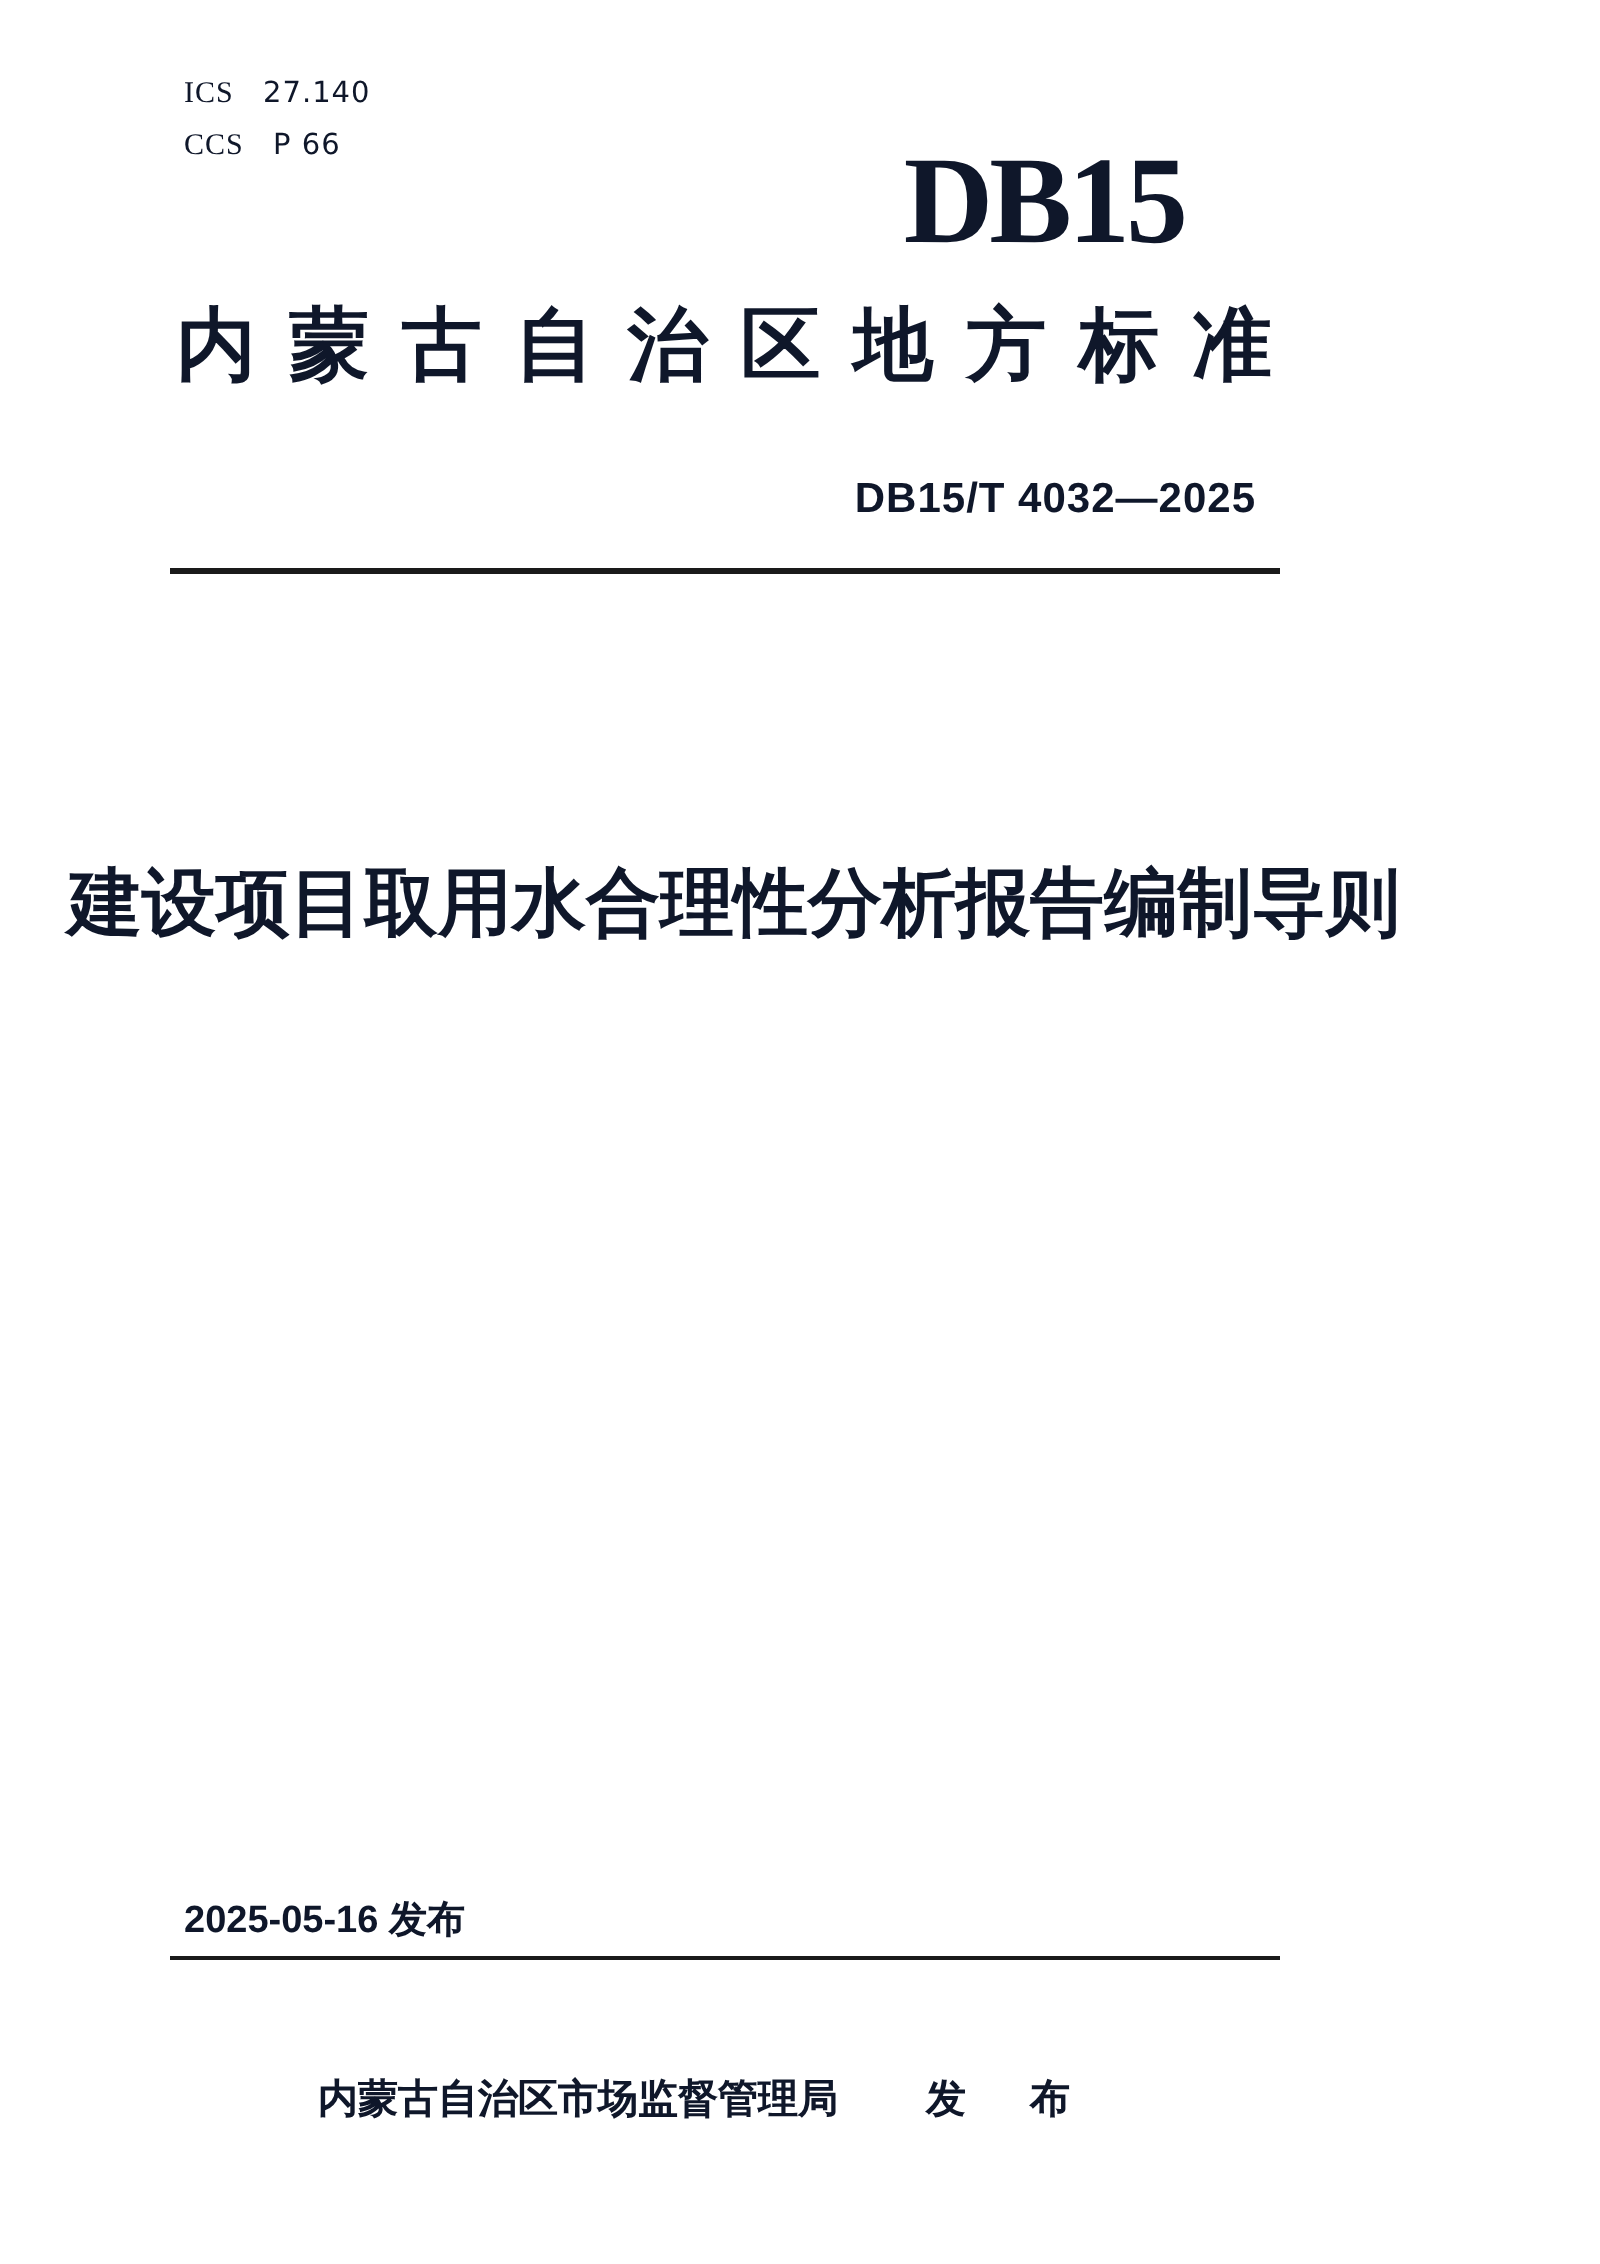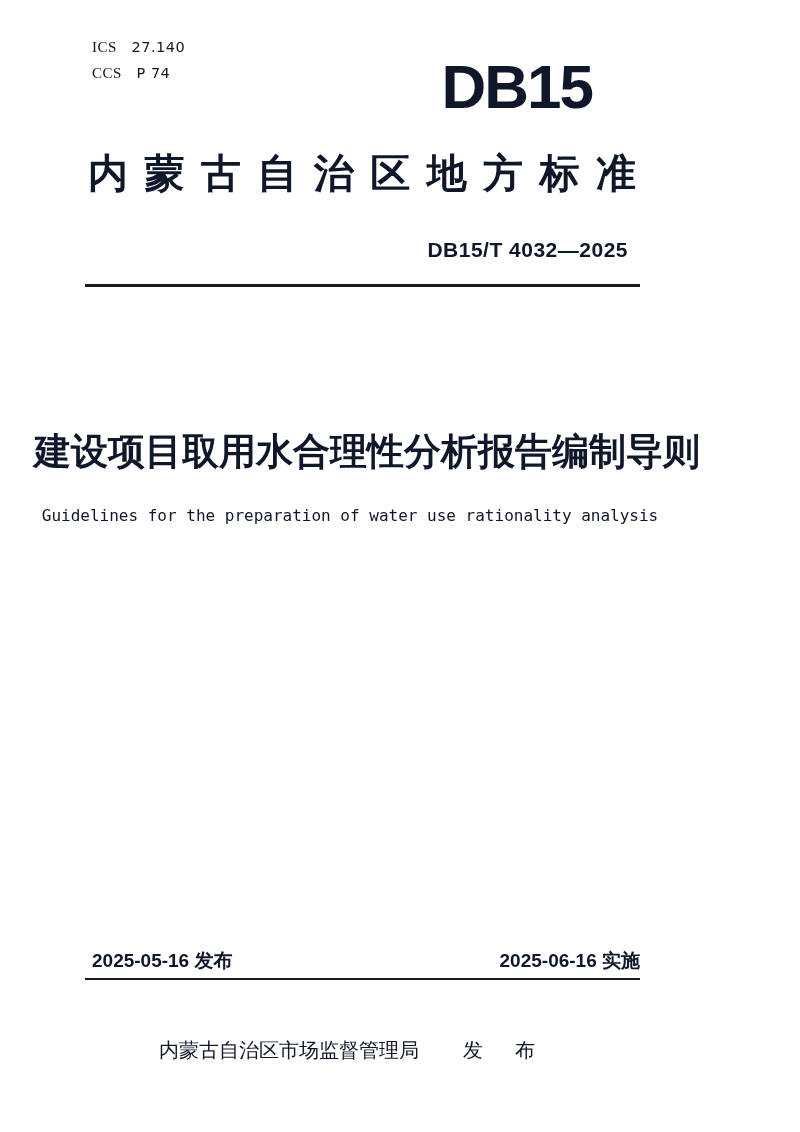--- a/index.html
+++ b/index.html
@@ -33,23 +33,23 @@
     margin-right: 10px;
   }
   .ics-block .code-value {
     font-family: "DejaVu Sans", sans-serif;
     font-size: 14.5px;
   }
 
   
   .logo {
     position: absolute;
-    top: 54px;
+    top: 68px;
     right: 108px;
-    font-family: Liberation Sans, sans-serif;
+    font-family: Liberation Serif, serif;
     font-weight: 900;
     font-size: 62px;
     line-height: 66px;
     letter-spacing: -2px;
     white-space: nowrap;
   }
 
   
   .std-type {
     position: absolute;
@@ -135,41 +135,42 @@
     position: absolute;
     left: 0;
     right: 0;
     top: 1036px;
     display: flex;
     justify-content: center;
     align-items: flex-start;
     font-size: 20px;
     line-height: 28px;
     white-space: nowrap;
+    font-weight: bold;
   }
   .footer .publisher {
     margin-right: 44px;
   }
   .footer .publish-label {
     letter-spacing: 6px;
   }
 </style>
 </head>
 <body>
 
 <div class="page">
 
   <div class="ics-block">
     <div>
       <span class="code-label">ICS</span>
       <span class="code-value">27.140</span>
     </div>
     <div>
       <span class="code-label">CCS</span>
-      <span class="code-value">P 74</span>
+      <span class="code-value">P 66</span>
     </div>
   </div>
 
   <div class="logo">DB15</div>
 
   <div class="std-type">
     <span>内</span>
     <span>蒙</span>
     <span>古</span>
     <span>自</span>
@@ -181,26 +182,24 @@
     <span>准</span>
   </div>
 
   <div class="std-number">DB15/T 4032—2025</div>
 
   <div class="rule-top"></div>
 
   <div class="title-cn">建设项目取用水合理性分析报告编制导则</div>
 
   <div class="title-en">
-    <div>Guidelines for the preparation of water use rationality analysis</div>
   </div>
 
   <div class="dates-row">
     <span>2025-05-16 发布</span>
-    <span>2025-06-16 实施</span>
   </div>
 
   <div class="rule-bottom"></div>
 
   <div class="footer">
     <span class="publisher">内蒙古自治区市场监督管理局</span>
     <span class="publish-label">发　布</span>
   </div>
 
 </div>

